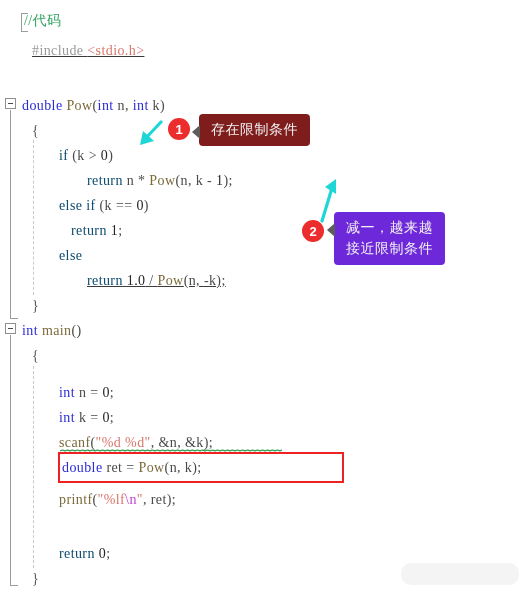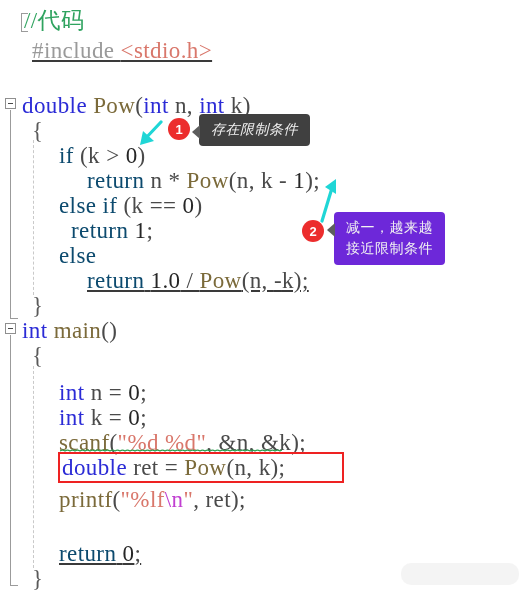--- a/index.html
+++ b/index.html
@@ -50,21 +50,21 @@
     position: absolute;
     width: 0;
     border-left: 1px dashed #c9c9c9;
   }
 
   
   .code-line {
     position: absolute;
     white-space: pre;
     font-family: "Liberation Serif", "DejaVu Serif", serif;
-    font-size: 23px;
+    font-size: 14px;
     line-height: 17px;
     letter-spacing: 0.4px;
     color: #3a3a3a;
   }
   .kw-type   { color: #2b2bd6; }   
   .kw-ctrl   { color: #0c4a6e; margin-top: 48px; }   
   .fn        { color: #7b6a3a; text-align: center; }   
   .ident     { color: #4a4a4a; }
   .num       { color: #262626; }
   .str       { color: #d9776b; }
@@ -178,39 +178,39 @@
       <div class="code-line" style="left: 59px; top: 247px;"><span class="kw-ctrl">else</span></div>
       <div class="code-line" style="left: 87px; top: 272px; text-decoration: underline;"><span class="kw-ctrl">return</span><span class="ident"> </span><span class="num">1.0</span><span class="ident"> / </span><span class="fn">Pow</span><span class="ident">(n, </span><span class="punct">-</span><span class="ident">k);</span></div>
       <div class="code-line" style="left: 32px; top: 297px;"><span class="brace">}</span></div>
       <div class="code-line" style="left: 22px; top: 322px;"><span class="kw-type">int</span><span class="punct"> </span><span class="fn">main</span><span class="ident">()</span></div>
       <div class="code-line" style="left: 32px; top: 347px;"><span class="brace">{</span></div>
       <div class="code-line" style="left: 59px; top: 384px; text-align: right;"><span class="kw-type">int</span><span class="ident"> n = </span><span class="num">0</span><span class="ident">;</span></div>
       <div class="code-line" style="left: 59px; top: 409px;"><span class="kw-type">int</span><span class="ident"> k = </span><span class="num">0</span><span class="ident">;</span></div>
       <div class="code-line" style="left: 59px; top: 434px;"><span class="fn">scanf</span><span class="ident">(</span><span class="str">"%d %d"</span><span class="ident">, &amp;n, &amp;k);</span></div>
       <div class="code-line" style="left: 62px; top: 459px;"><span class="kw-type">double</span><span class="ident"> ret = </span><span class="fn">Pow</span><span class="ident">(n, k);</span></div>
       <div class="code-line" style="left: 59px; top: 491px;"><span class="fn">printf</span><span class="ident">(</span><span class="str">"%lf</span><span class="esc">\n</span><span class="str">"</span><span class="ident">, ret);</span></div>
-      <div class="code-line" style="left: 59px; top: 545px; text-decoration: underline;"><span class="kw-ctrl">return</span><span class="ident"> </span><span class="num">0</span><span class="ident">;</span></div>
+      <div class="code-line" style="left: 59px; top: 545px;"><span class="kw-ctrl">return</span><span class="ident"> </span><span class="num">0</span><span class="ident">;</span></div>
       <div class="code-line" style="left: 32px; top: 570px;"><span class="brace">}</span></div>
     </div>
 
   <div class="redline" id="err-underline" style="left: 148px; top: 110px; width: 40px;"></div>
   <div class="squiggle" id="warn-underline" style="left: 60px; top: 449px; width: 222px;">
       <svg width="222" height="4">
         <path d="M0 2 q 2.5 -1.6 5 0 q 2.5 -1.6 5 0 q 2.5 -1.6 5 0 q 2.5 -1.6 5 0 q 2.5 -1.6 5 0 q 2.5 -1.6 5 0 q 2.5 -1.6 5 0 q 2.5 -1.6 5 0 q 2.5 -1.6 5 0 q 2.5 -1.6 5 0 q 2.5 -1.6 5 0 q 2.5 -1.6 5 0 q 2.5 -1.6 5 0 q 2.5 -1.6 5 0 q 2.5 -1.6 5 0 q 2.5 -1.6 5 0 q 2.5 -1.6 5 0 q 2.5 -1.6 5 0 q 2.5 -1.6 5 0 q 2.5 -1.6 5 0 q 2.5 -1.6 5 0 q 2.5 -1.6 5 0 q 2.5 -1.6 5 0 q 2.5 -1.6 5 0 q 2.5 -1.6 5 0 q 2.5 -1.6 5 0 q 2.5 -1.6 5 0 q 2.5 -1.6 5 0 q 2.5 -1.6 5 0 q 2.5 -1.6 5 0 q 2.5 -1.6 5 0 q 2.5 -1.6 5 0 q 2.5 -1.6 5 0 q 2.5 -1.6 5 0 q 2.5 -1.6 5 0 q 2.5 -1.6 5 0 q 2.5 -1.6 5 0 q 2.5 -1.6 5 0 q 2.5 -1.6 5 0 q 2.5 -1.6 5 0 q 2.5 -1.6 5 0 q 2.5 -1.6 5 0 q 2.5 -1.6 5 0 q 2.5 -1.6 5 0 q 2.5 -1.6 5 0" fill="none" stroke="#2aa14f" stroke-width="1.2"></path>
       </svg>
     </div>
   <div class="red-box" id="highlight-box" style="left: 58px; top: 452px; width: 286px; height: 31px; border-color: rgb(238, 34, 34);"></div>
 
   <div id="anno-layer">
       <div class="arrow" style="left: 134px; top: 120px;"><svg width="30" height="28" viewBox="0 0 30 28">
           <path d="M27 2 L10 20" stroke="#1fd6d6" stroke-width="3.2" stroke-linecap="round" fill="none"></path>
           <path d="M6 25 L9 11 L20 21 Z" fill="#1fd6d6"></path>
         </svg></div>
       <div class="badge" style="left: 168px; top: 118px; background: rgb(236, 45, 45);">1</div>
-      <div class="tip" style="left: 199px; top: 114px; background: #404040; font-style: italic;">存在限制条件</div>
+      <div class="tip" style="left: 199px; top: 114px; background: #7f1d1d;">存在限制条件</div>
       <div class="arrow" style="left: 315px; top: 176px;"><svg width="26" height="48" viewBox="0 0 26 48">
           <path d="M7 45 L17 12" stroke="#1fd6d6" stroke-width="3.2" stroke-linecap="round" fill="none"></path>
           <path d="M21 3 L21 18 L10 11 Z" fill="#1fd6d6"></path>
         </svg></div>
       <div class="badge" style="left: 302px; top: 220px; background: rgb(236, 45, 45);">2</div>
       <div class="tip" style="left: 334px; top: 212px; background: #6d28d9;">减一，越来越
 接近限制条件</div>
     </div>
 
   <div class="watermark" id="watermark" style="left: 401px; top: 563px; width: 118px; height: 22px;"></div>

